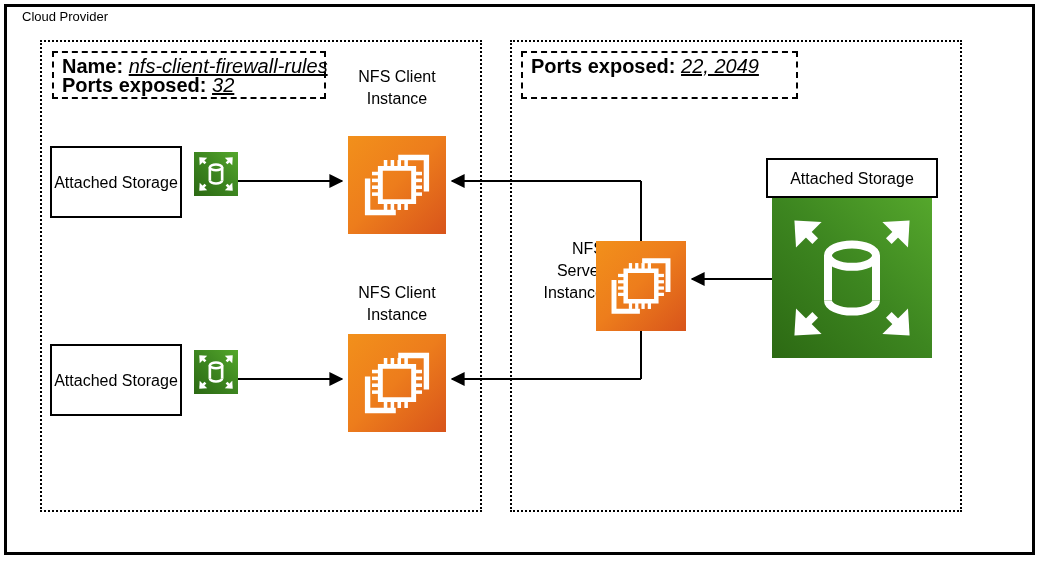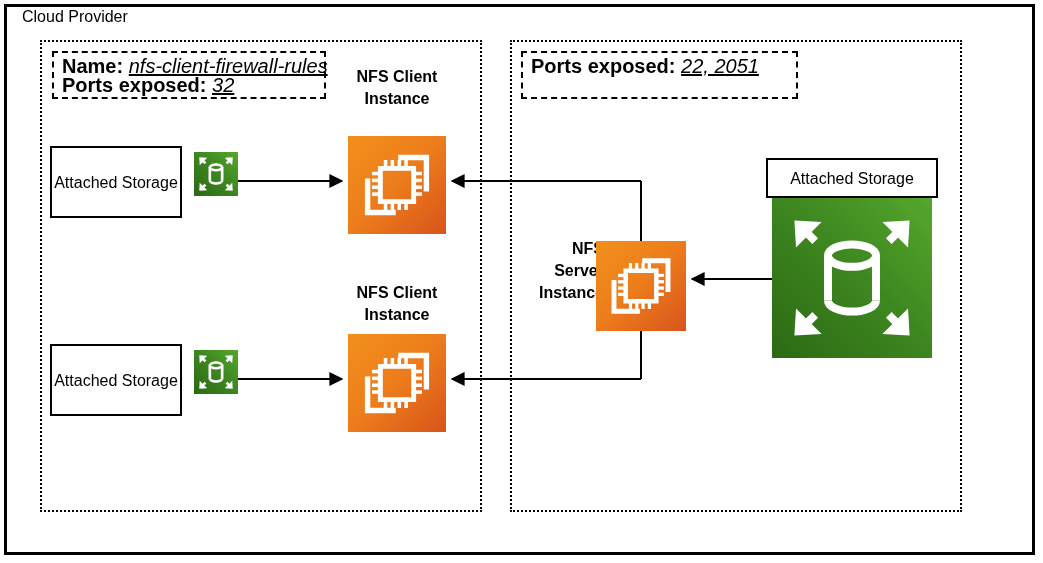--- a/index.html
+++ b/index.html
@@ -27,21 +27,21 @@
     width: 1031px;
     height: 551px;
     border: 3px solid #000000;
     box-sizing: border-box;
     background: #ffffff;
   }
   .cloud-title {
     position: absolute;
     left: 22px;
     top: 6px;
-    font-size: 16px;
+    font-size: 13px;
     color: #000000;
     white-space: nowrap;
     line-height: 22px;
   }
 
   
   .dotted-group {
     position: absolute;
     border: 2px dotted #000000;
     box-sizing: border-box;
@@ -113,21 +113,20 @@
   #storage-label-3 { left: 766px; top: 158px; width: 172px; height: 40px; }
 
   
   .node-caption {
     position: absolute;
     font-size: 16px;
     line-height: 22px;
     color: #000000;
     text-align: center;
     white-space: pre-line;
-    font-weight: bold;
   }
   #caption-client-1 { left: 330px; top: 66px;  width: 134px; }
   #caption-client-2 { left: 330px; top: 282px; width: 134px; }
   #caption-server   { left: 512px; top: 238px; width: 92px; text-align: right; }
 
   
   .icon-sq {
     position: absolute;
     box-sizing: border-box;
   }
@@ -173,21 +172,21 @@
     </div>
     <div class="fw-line">
       <span class="fw-key">Ports exposed:</span>
       <span class="fw-val">32</span>
     </div>
   </div>
 
   <div class="fw-box" id="fw-server">
     <div class="fw-line">
       <span class="fw-key">Ports exposed:</span>
-      <span class="fw-val">22, 2051</span>
+      <span class="fw-val">22, 2049</span>
     </div>
   </div>
 
   <div class="label-box" id="storage-label-1">Attached
 Storage</div>
   <div class="label-box" id="storage-label-2">Attached
 Storage</div>
   <div class="label-box" id="storage-label-3">Attached Storage</div>
 
   <div class="node-caption" id="caption-client-1">NFS Client

